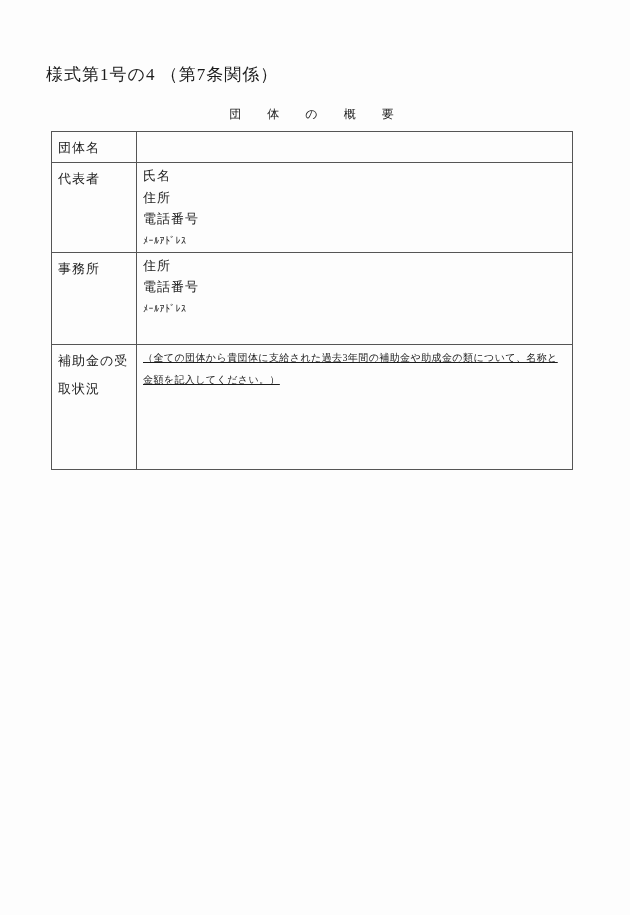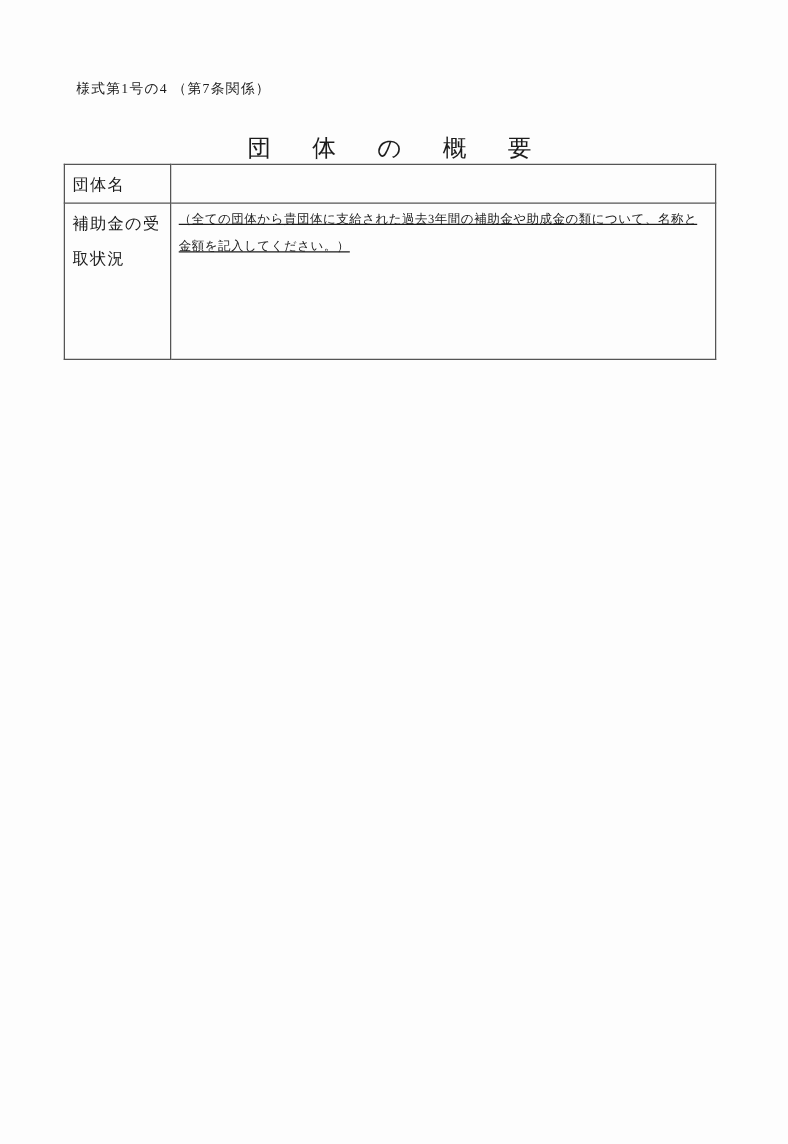--- a/index.html
+++ b/index.html
@@ -11,33 +11,33 @@
     position: relative;
     width: 630px;
     height: 915px;
     background: #fdfdfd;
     font-family: "Liberation Serif", "DejaVu Serif", serif;
     color: #1c1c1c;
     overflow: hidden;
   }
   .form-number {
     position: absolute;
-    left: 61px;
+    left: 46px;
     top: 63px;
-    font-size: 11px;
+    font-size: 17px;
     letter-spacing: 1px;
     white-space: nowrap;
   }
   .doc-title {
     position: absolute;
     left: 0;
     top: 106px;
     width: 100%;
     text-align: center;
-    font-size: 19px;
+    font-size: 12px;
     letter-spacing: 7px;
     white-space: nowrap;
   }
   table.overview {
     position: absolute;
     left: 51px;
     top: 131px;
     width: 521px;
     border-collapse: collapse;
     table-layout: fixed;
@@ -94,22 +94,39 @@
     </colgroup>
     <tbody>
 
       <tr style="height:22px">
         <td class="label-cell">団体名</td>
         <td class="value-cell"></td>
       </tr>
 
 
 
+      <tr style="height:87px">
+        <td class="label-cell">代表者</td>
+        <td class="value-cell">
+          <div class="line">氏名</div>
+          <div class="line">住所</div>
+          <div class="line">電話番号</div>
+          <div class="mail-line">ﾒｰﾙｱﾄﾞﾚｽ</div>
+        </td>
+      </tr>
 
 
+      <tr style="height:92px">
+        <td class="label-cell">事務所</td>
+        <td class="value-cell">
+          <div class="line">住所</div>
+          <div class="line">電話番号</div>
+          <div class="mail-line">ﾒｰﾙｱﾄﾞﾚｽ</div>
+        </td>
+      </tr>
 
 
       <tr style="height:125px">
         <td class="label-cell">補助金の受取状況</td>
         <td class="value-cell">
           <div class="note-line">（全ての団体から貴団体に支給された過去3年間の補助金や助成金の類について、名称と</div>
           <div class="note-line">金額を記入してください。）</div>
         </td>
       </tr>
 

